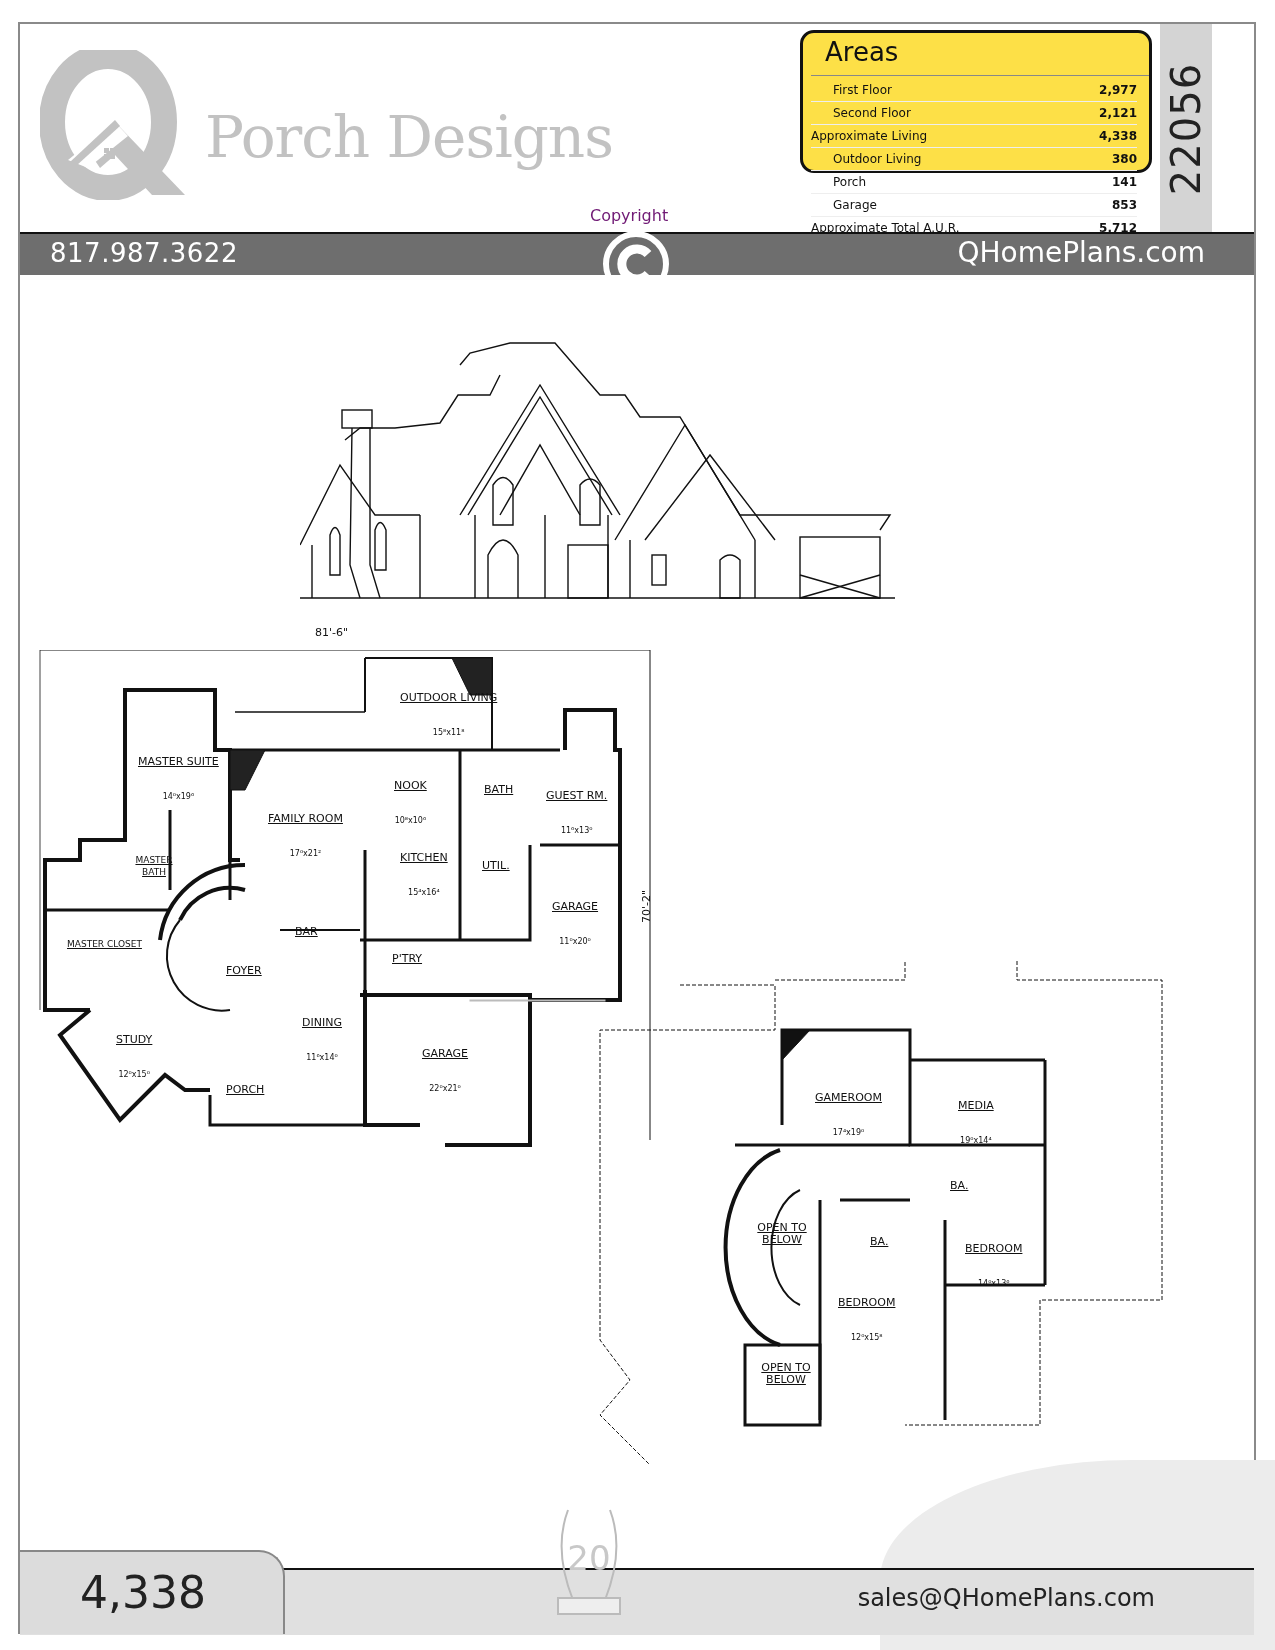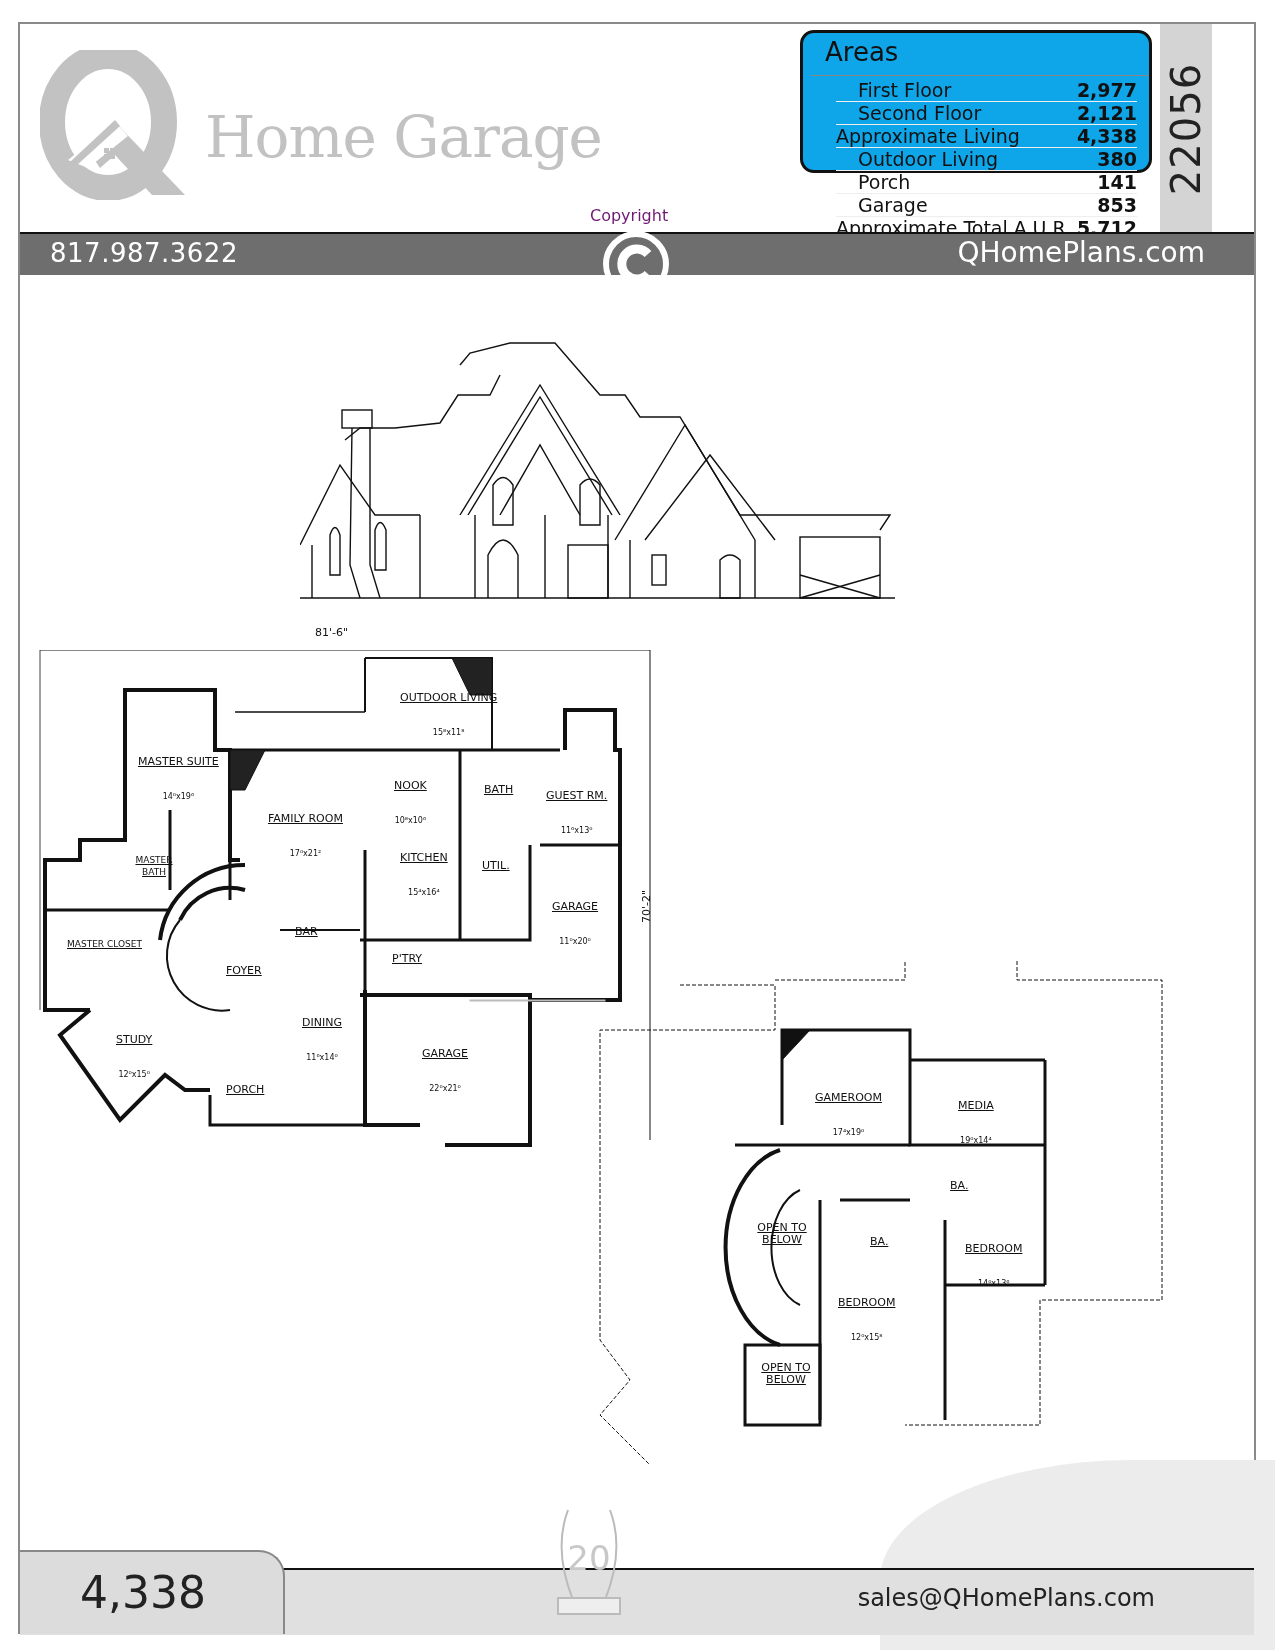--- a/index.html
+++ b/index.html
@@ -2,25 +2,25 @@
 <html><head>
 <meta charset="utf-8">
 <style>
   html,body{margin:0;padding:0;background:#fff;}
   body{width:1275px;height:1650px;position:relative;overflow:hidden;font-family:"DejaVu Sans",sans-serif;color:#111;}
   .frame{position:absolute;left:18px;top:22px;width:1238px;height:1612px;border:2px solid #8a8a8a;box-sizing:border-box;}
   
   .logo{position:absolute;left:40px;top:50px;width:160px;height:150px;}
   .logo-text{position:absolute;left:205px;top:108px;font-family:"DejaVu Serif",serif;font-size:58px;color:#c2c2c2;letter-spacing:-1px;line-height:1;}
   
-  .areas{position:absolute;left:800px;top:30px;width:352px;height:143px;border:3px solid #111;border-radius:14px;box-sizing:border-box;background:#0ea5e9;padding-left:18px;}
+  .areas{position:absolute;left:800px;top:30px;width:352px;height:143px;border:3px solid #111;border-radius:14px;box-sizing:border-box;background:#fde047;padding-left:18px;}
   .areas-title{position:absolute;left:22px;top:6px;font-size:26px;line-height:1;color:#111;}
   .areas-rule{position:absolute;left:8px;right:0;top:42px;border-top:1px solid #888;}
   .areas-rows{position:absolute;left:8px;right:12px;top:46px;}
-  .arow{display:flex;justify-content:space-between;height:22px;line-height:22px;font-size:19px;border-bottom:1px solid #eee;margin-left:25px;}
+  .arow{display:flex;justify-content:space-between;height:22px;line-height:22px;font-size:12px;border-bottom:1px solid #eee;}
   .arow .lbl{padding-left:0;}
   .arow.indent .lbl{padding-left:22px;}
   .arow .val{text-align:right;font-weight:bold;}
   .plan-no-box{position:absolute;left:1160px;top:24px;width:52px;height:210px;background:#d4d4d4;}
   .plan-no{position:absolute;left:1160px;top:24px;width:52px;height:210px;display:flex;align-items:center;justify-content:center;}
   .plan-no span{display:block;transform:rotate(-90deg);font-size:40px;color:#222;white-space:nowrap;letter-spacing:1px;}
   
   .band{position:absolute;left:20px;top:232px;width:1234px;height:41px;background:#6e6e6e;border-top:2px solid #111;}
   .phone{position:absolute;left:50px;top:236px;font-size:26px;color:#fff;line-height:34px;letter-spacing:0.5px;}
   .site{position:absolute;right:70px;top:236px;font-size:28px;color:#fff;line-height:34px;}
@@ -52,21 +52,21 @@
     <ellipse cx="68" cy="72" rx="56" ry="66" fill="none" stroke="#c2c2c2" stroke-width="26"></ellipse>
     <polygon points="48,100 75,72 145,145 112,145 75,105 60,118" fill="#c2c2c2"></polygon>
     <polygon points="28,110 75,72 88,86 48,118" fill="#fff"></polygon>
     <polygon points="30,112 75,70 80,76 36,116" fill="#c2c2c2"></polygon>
     <rect x="64" y="98" width="5" height="5" fill="#c2c2c2"></rect>
       <rect x="70" y="98" width="5" height="5" fill="#c2c2c2"></rect>
     <rect x="64" y="104" width="5" height="5" fill="#c2c2c2"></rect>
       <rect x="70" y="104" width="5" height="5" fill="#c2c2c2"></rect>
   </svg>
 </div>
-<div class="logo-text">Home Garage</div>
+<div class="logo-text">Porch Designs</div>
 
 <div class="areas">
   <div class="areas-title">Areas</div>
   <div class="areas-rule"></div>
   <div class="areas-rows">
     <div class="arow indent">
         <span class="lbl">First Floor</span>
         <span class="val">2,977</span>
       </div>
     <div class="arow indent">

